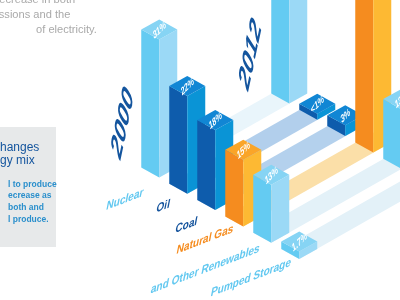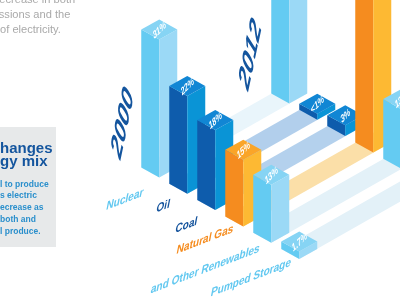--- a/index.html
+++ b/index.html
@@ -3,22 +3,22 @@
 <meta charset="utf-8">
 <style>
   html,body{margin:0;padding:0;}
   body{width:400px;height:300px;overflow:hidden;background:#ffffff;
        font-family:"Liberation Sans",sans-serif;}
   #stage{position:relative;width:400px;height:300px;overflow:hidden;background:#fff;}
   #chart{position:absolute;left:0;top:0;width:400px;height:300px;overflow:visible;}
   #intro{position:absolute;left:0;top:0;width:400px;height:60px;}
   #intro div{position:absolute;white-space:nowrap;font-size:11.1px;line-height:12px;}
   #callout{position:absolute;left:-44px;top:127px;width:100px;height:120px;background:#e7e9ea;}
-  #calloutHd{position:absolute;left:0px;top:141.2px;font-size:15px;line-height:13.2px;
-              font-weight:bold;white-space:nowrap;}
+  #calloutHd{position:absolute;left:0px;top:141.2px;font-size:12px;line-height:13.2px;
+              font-weight:normal;white-space:nowrap;}
   #calloutBd{position:absolute;left:0px;top:178.6px;font-size:8.5px;line-height:11.8px;
              font-weight:bold;white-space:nowrap;}
   .yr{position:absolute;left:0;top:0;font-size:31px;font-weight:bold;
       transform-origin:0 0;white-space:nowrap;}
   .catlab{position:absolute;left:0;top:0;font-weight:bold;transform-origin:0 0;white-space:nowrap;}
 </style>
 </head>
 <body>
 
 <div id="stage">
@@ -93,31 +93,30 @@
         <polygon points="281.25,249.00 299.25,259.00 299.25,251.44 281.25,241.44" fill="#64cbf2"></polygon>
         <polygon points="299.25,259.00 317.25,249.00 317.25,241.44 299.25,251.44" fill="#9bd9f6"></polygon>
         <polygon points="281.25,241.44 299.25,251.44 317.25,241.44 299.25,231.44" fill="#86d4f4"></polygon>
       </g>
       <text fill="#ffffff" font-size="9.5" font-weight="bold" text-anchor="middle" dominant-baseline="central" font-family="&quot;Liberation Sans&quot;,sans-serif" transform="translate(299.25,241.44) scale(0.85,1) rotate(-40) skewX(-25)">1.7%</text>
     </svg>
 
   <div id="intro" style="color: rgb(169, 169, 169);">
       <div style="left: -0.7px; top: -6.6px;">ecrease in both</div>
       <div style="left: -12.9px; top: 7.9px;">missions and the</div>
-      <div style="left: 0.1px; top: 23.2px;">of electricity.</div>
+      <div style="left: 0.1px; top: 23.2px; padding-left: 36px;">of electricity.</div>
     </div>
 
   <div id="callout" style="background: rgb(231, 233, 234);"></div>
   <div class="hd" id="calloutHd" style="color: rgb(20, 85, 158);">
       <div>hanges</div>
       <div>gy mix</div>
     </div>
-  <div class="bd" id="calloutBd" style="color: rgb(42, 143, 204);">
+  <div class="bd" id="calloutBd" style="color: rgb(42, 143, 204); margin-left: 8px;">
       <div>l to produce</div>
-      <div>s electric</div>
       <div>ecrease as</div>
       <div>both and</div>
       <div>l produce.</div>
     </div>
 
 <div class="catlab" style="color: rgb(98, 200, 240); font-size: 10.8px; transform: translate(108px, 198.5px) rotate(-21deg) skewX(-32deg);">Nuclear</div>
     <div class="catlab" style="color: rgb(21, 84, 157); font-size: 10.8px; transform: translate(158px, 201px) rotate(-21deg) skewX(-32deg);">Oil</div>
     <div class="catlab" style="color: rgb(21, 84, 157); font-size: 10.8px; transform: translate(177px, 221.5px) rotate(-21deg) skewX(-32deg);">Coal</div>
     <div class="catlab" style="color: rgb(245, 140, 31); font-size: 10.8px; transform: translate(178.3px, 242.4px) rotate(-21deg) skewX(-32deg);">Natural Gas</div>
     <div class="catlab" style="color: rgb(98, 200, 240); font-size: 10.8px; transform: translate(152.5px, 282px) rotate(-21deg) skewX(-32deg);">and Other Renewables</div>

